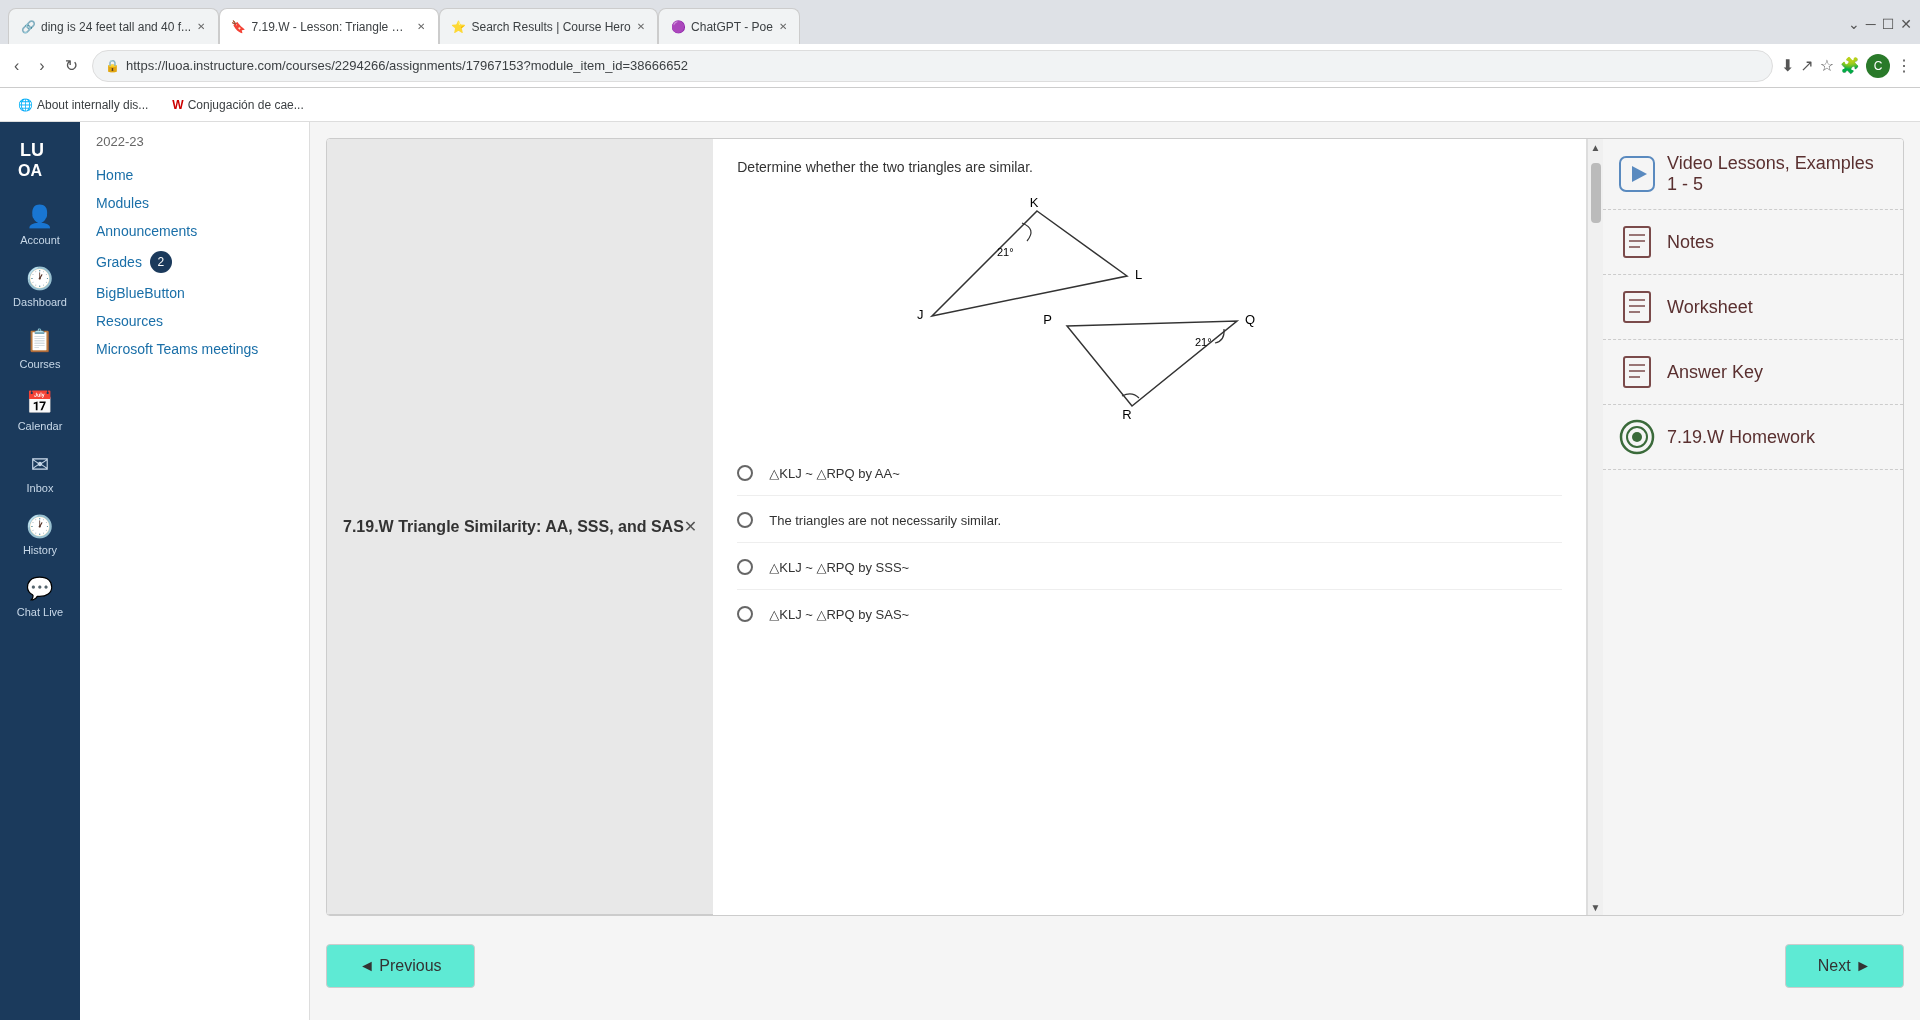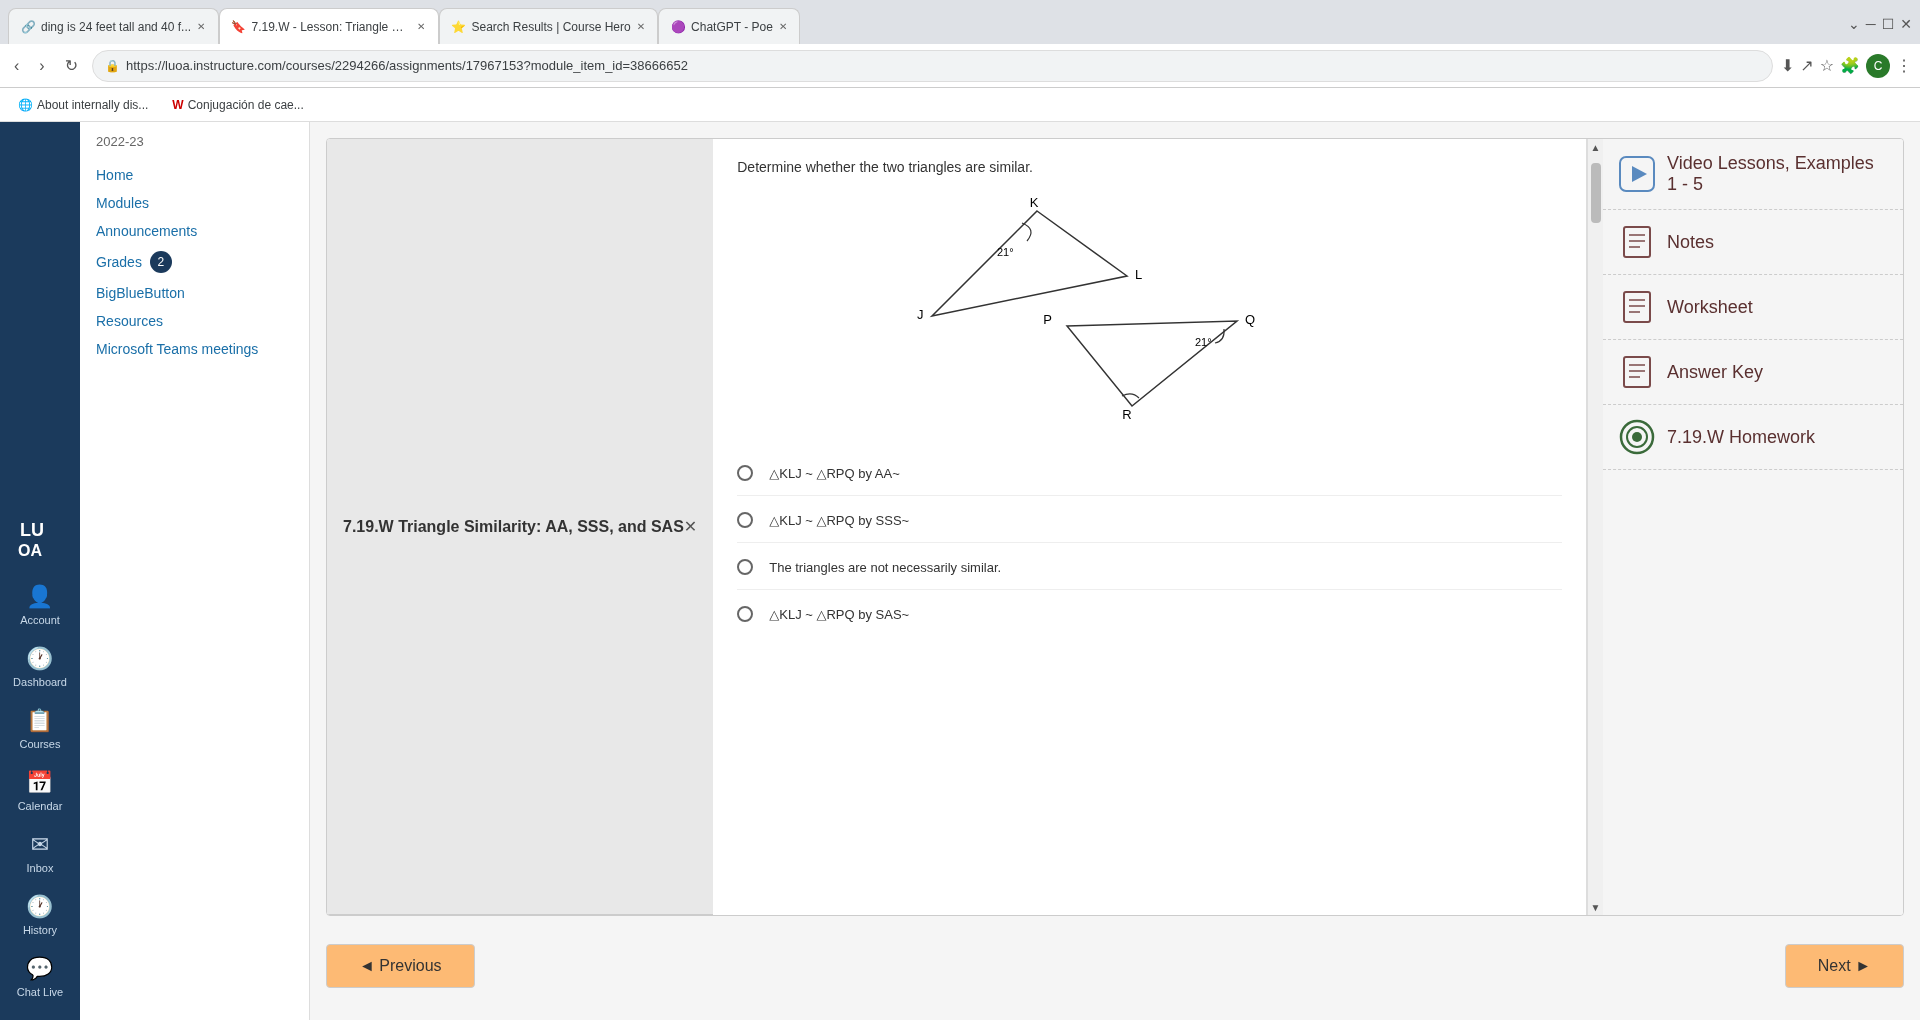--- a/index.html
+++ b/index.html
@@ -24,21 +24,21 @@
     .address-bar-actions { display: flex; align-items: center; gap: 6px; }
     .address-bar-actions span { font-size: 16px; color: #555; cursor: pointer; }
 
     .bookmarks-bar { background: #fff; display: flex; align-items: center; padding: 4px 12px; gap: 12px; height: 34px; border-bottom: 1px solid #ddd; }
     .bookmark-item { display: flex; align-items: center; gap: 4px; font-size: 12px; color: #3c4043; cursor: pointer; padding: 2px 6px; border-radius: 4px; }
 
     
     .app-body { display: flex; flex: 1; overflow: hidden; }
 
     
-    .left-nav { width: 80px; background: #1b3a5c; display: flex; flex-direction: column; align-items: center; padding: 12px 0; gap: 0; flex-shrink: 0; justify-content: flex-end; }
+    .left-nav { width: 80px; background: #1b3a5c; display: flex; flex-direction: column; align-items: center; padding: 12px 0; gap: 0; flex-shrink: 0; }
     .nav-logo { width: 52px; height: 52px; margin-bottom: 8px; }
     .nav-logo svg { width: 52px; height: 52px; }
     .nav-item { display: flex; flex-direction: column; align-items: center; padding: 10px 4px; cursor: pointer; width: 100%; color: #c8d8e8; gap: 4px; position: relative; }
     .nav-item .nav-icon { font-size: 22px; }
     .nav-item .nav-label { font-size: 11px; text-align: center; }
 
     
     .course-sidebar { width: 230px; background: #fff; border-right: 1px solid #ddd; overflow-y: auto; padding: 12px 16px; flex-shrink: 0; }
     .course-year { font-size: 13px; color: #666; margin-bottom: 12px; }
     .course-link { display: block; color: #1a6fa8; font-size: 14px; padding: 6px 0; cursor: pointer; text-decoration: none; }
@@ -76,21 +76,21 @@
     .scroll-arrow { width: 100%; height: 16px; display: flex; align-items: center; justify-content: center; font-size: 10px; color: #555; cursor: pointer; }
 
     
     .right-sidebar { width: 300px; background: #f5f5f5; overflow-y: auto; padding: 0; flex-shrink: 0; }
     .sidebar-item { display: flex; align-items: center; gap: 12px; padding: 14px 16px; border-bottom: 1px dashed #ccc; cursor: pointer; }
     .sidebar-icon { width: 36px; height: 36px; flex-shrink: 0; display: flex; align-items: center; justify-content: center; }
     .sidebar-item-label { font-size: 18px; color: #5a3030; }
 
     
     .nav-buttons { display: flex; justify-content: space-between; align-items: center; padding: 16px 0; margin-top: 12px; flex-shrink: 0; }
-    .nav-button { background: #fdba74; border: 1px solid #ccc; border-radius: 4px; padding: 12px 32px; font-size: 16px; cursor: pointer; color: #333; }
+    .nav-button { background: #5eead4; border: 1px solid #ccc; border-radius: 4px; padding: 12px 32px; font-size: 16px; cursor: pointer; color: #333; }
 
     
     .triangle-svg { overflow: visible; }
   </style>
 </head>
 <body>
 
 <div class="browser-chrome">
   <div class="tab-bar">
     <div class="tab">
@@ -242,25 +242,25 @@
             </svg>
           </div>
 
           <div class="answer-choices">
             <div class="answer-choice">
               <div class="radio-btn"></div>
               <span class="answer-text">△KLJ ~ △RPQ by AA~</span>
             </div>
             <div class="answer-choice">
               <div class="radio-btn"></div>
-              <span class="answer-text">△KLJ ~ △RPQ by SSS~</span>
+              <span class="answer-text">The triangles are not necessarily similar.</span>
             </div>
             <div class="answer-choice">
               <div class="radio-btn"></div>
-              <span class="answer-text">The triangles are not necessarily similar.</span>
+              <span class="answer-text">△KLJ ~ △RPQ by SSS~</span>
             </div>
             <div class="answer-choice">
               <div class="radio-btn"></div>
               <span class="answer-text">△KLJ ~ △RPQ by SAS~</span>
             </div>
           </div>
         </div>
 
         <div class="scrollbar-track">
           <div class="scroll-arrow">▲</div>

